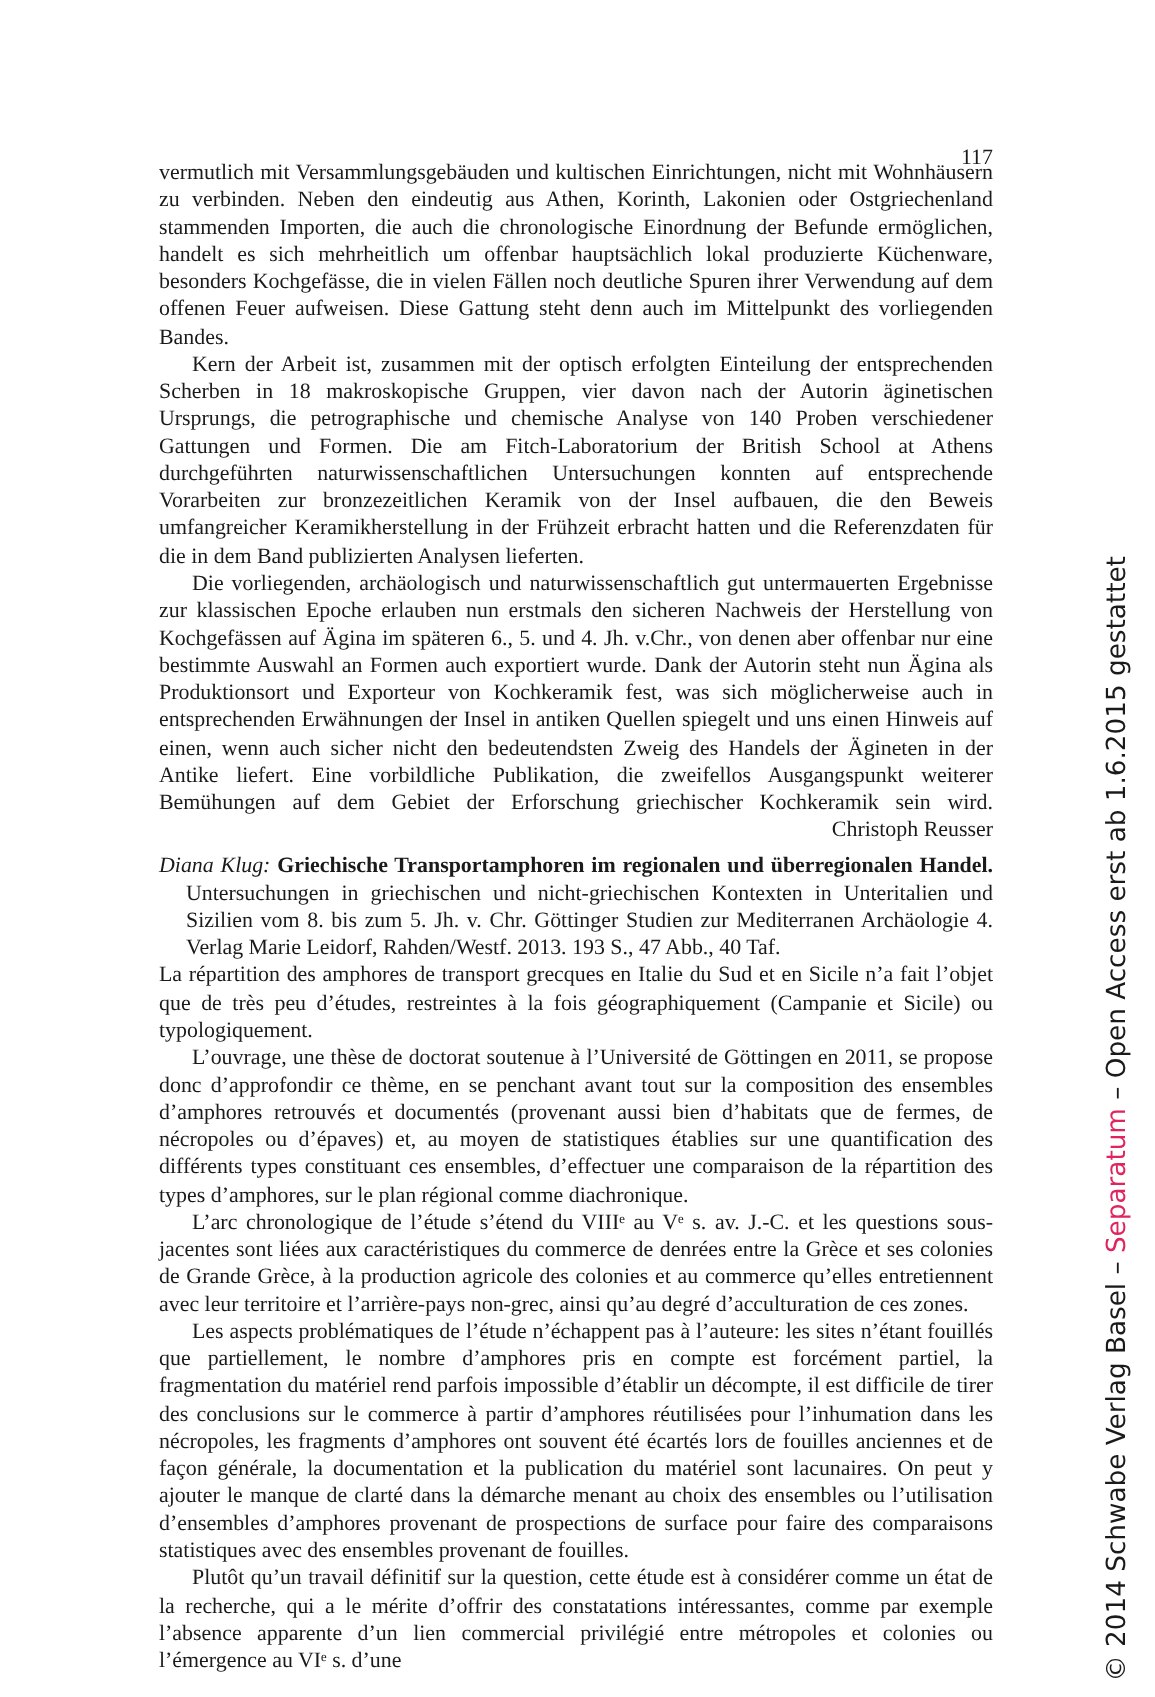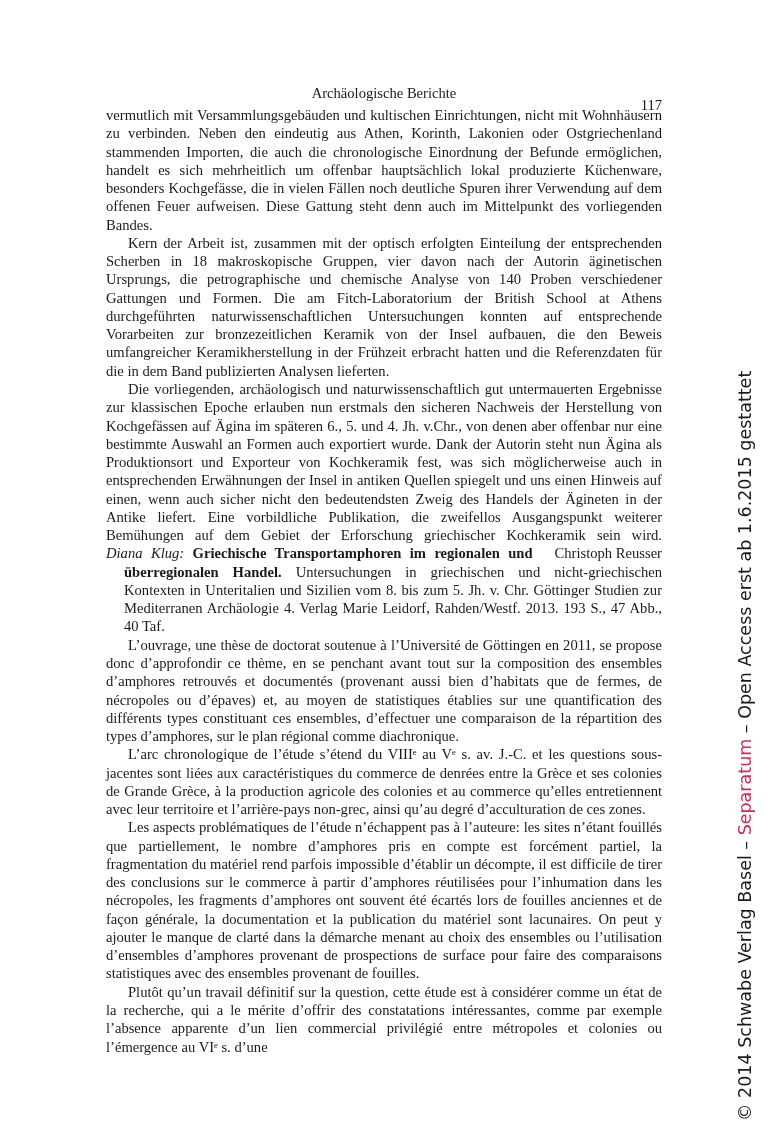--- a/index.html
+++ b/index.html
@@ -9,50 +9,50 @@
     font-family: "Liberation Serif", "DejaVu Serif", serif;
     font-size: 14.6px; line-height: 18.27px; color: #1a1a1a;
   }
   .running-head { position: relative; height: 22px; }
   .running-title { position: absolute; left: 0; right: 0; text-align: center; top: 0; }
   .page-number { position: absolute; right: 0; top: 12px; }
   p { margin: 0; text-align: justify; }
   p.indent { text-indent: 22px; font-family: Liberation Serif, serif; }
   .signature-line { text-align: justify; text-align-last: justify; }
   .signature-line .sig { float: right; }
-  .bib { margin-top: 0; padding-left: 18px; text-indent: -18px; text-align: justify; }
+  .bib { margin-top: 24px; padding-left: 18px; text-indent: -18px; text-align: justify; }
   .bib .author { font-style: italic; }
   .bib .title { font-weight: bold; }
   .side-wrap { position: absolute; left: 733px; top: 175px; width: 30px; height: 946px; }
   .side-wrap .inner {
     position: absolute; left: 24px; bottom: 0;
     transform-origin: left bottom; transform: rotate(-90deg);
     white-space: nowrap;
     font-family: "DejaVu Sans", "Liberation Sans", sans-serif;
     font-size: 17.5px; line-height: 24px; color: #1a1a1a;
   }
   .side-wrap .accent { color: #e0245e; }
 </style>
 </head>
 <body>
 
 <div class="page">
   <div class="running-head">
-    <span class="running-title">Archäologische Berichte</span>
     <span class="page-number">117</span>
   </div>
 
   <section>
     <p>vermutlich mit Versammlungsgebäuden und kultischen Einrichtungen, nicht mit Wohnhäusern zu verbinden. Neben den eindeutig aus Athen, Korinth, Lakonien oder Ostgriechenland stammenden Importen, die auch die chronologische Einordnung der Befunde ermöglichen, handelt es sich mehrheitlich um offenbar hauptsächlich lokal produzierte Küchenware, besonders Kochgefässe, die in vielen Fällen noch deutliche Spuren ihrer Verwendung auf dem offenen Feuer aufweisen. Diese Gattung steht denn auch im Mittelpunkt des vorliegenden Bandes.</p>
     <p class="indent">Kern der Arbeit ist, zusammen mit der optisch erfolgten Einteilung der entsprechenden Scherben in 18 makroskopische Gruppen, vier davon nach der Autorin äginetischen Ursprungs, die petrographische und chemische Analyse von 140 Proben verschiedener Gattungen und Formen. Die am Fitch-Laboratorium der British School at Athens durchgeführten naturwissenschaftlichen Untersuchungen konnten auf entsprechende Vorarbeiten zur bronzezeitlichen Keramik von der Insel aufbauen, die den Beweis umfangreicher Keramikherstellung in der Frühzeit erbracht hatten und die Referenzdaten für die in dem Band publizierten Analysen lieferten.</p>
     <p class="indent signature-line"><span>Die vorliegenden, archäologisch und naturwissenschaftlich gut untermauerten Ergebnisse zur klassischen Epoche erlauben nun erstmals den sicheren Nachweis der Herstellung von Kochgefässen auf Ägina im späteren 6., 5. und 4. Jh. v.Chr., von denen aber offenbar nur eine bestimmte Auswahl an Formen auch exportiert wurde. Dank der Autorin steht nun Ägina als Produktionsort und Exporteur von Kochkeramik fest, was sich möglicherweise auch in entsprechenden Erwähnungen der Insel in antiken Quellen spiegelt und uns einen Hinweis auf einen, wenn auch sicher nicht den bedeutendsten Zweig des Handels der Ägineten in der Antike liefert. Eine vorbildliche Publikation, die zweifellos Ausgangspunkt weiterer Bemühungen auf dem Gebiet der Erforschung griechischer Kochkeramik sein wird.</span><span class="sig">Christoph Reusser</span></p>
   </section>
 
   <section>
     <p class="bib"><span class="author">Diana Klug:</span> <span class="title">Griechische Transportamphoren im regionalen und überregionalen Handel.</span> <span>Untersuchungen in griechischen und nicht-griechischen Kontexten in Unteritalien und Sizilien vom 8. bis zum 5. Jh. v. Chr. Göttinger Studien zur Mediterranen Archäologie 4. Verlag Marie Leidorf, Rahden/Westf. 2013. 193 S., 47 Abb., 40 Taf.</span></p>
+    <p>La répartition des amphores de transport grecques en Italie du Sud et en Sicile n’a fait l’objet que de très peu d’études, restreintes à la fois géographiquement (Campanie et Sicile) ou typologiquement.</p>
     <p class="indent">L’ouvrage, une thèse de doctorat soutenue à l’Université de Göttingen en 2011, se propose donc d’approfondir ce thème, en se penchant avant tout sur la composition des ensembles d’amphores retrouvés et documentés (provenant aussi bien d’habitats que de fermes, de nécropoles ou d’épaves) et, au moyen de statistiques établies sur une quantification des différents types constituant ces ensembles, d’effectuer une comparaison de la répartition des types d’amphores, sur le plan régional comme diachronique.</p>
     <p class="indent">L’arc chronologique de l’étude s’étend du VIIIᵉ au Vᵉ s. av. J.-C. et les questions sous-jacentes sont liées aux caractéristiques du commerce de denrées entre la Grèce et ses colonies de Grande Grèce, à la production agricole des colonies et au commerce qu’elles entretiennent avec leur territoire et l’arrière-pays non-grec, ainsi qu’au degré d’acculturation de ces zones.</p>
     <p class="indent">Les aspects problématiques de l’étude n’échappent pas à l’auteure: les sites n’étant fouillés que partiellement, le nombre d’amphores pris en compte est forcément partiel, la fragmentation du matériel rend parfois impossible d’établir un décompte, il est difficile de tirer des conclusions sur le commerce à partir d’amphores réutilisées pour l’inhumation dans les nécropoles, les fragments d’amphores ont souvent été écartés lors de fouilles anciennes et de façon générale, la documentation et la publication du matériel sont lacunaires. On peut y ajouter le manque de clarté dans la démarche menant au choix des ensembles ou l’utilisation d’ensembles d’amphores provenant de prospections de surface pour faire des comparaisons statistiques avec des ensembles provenant de fouilles.</p>
     <p class="indent">Plutôt qu’un travail définitif sur la question, cette étude est à considérer comme un état de la recherche, qui a le mérite d’offrir des constatations intéressantes, comme par exemple l’absence apparente d’un lien commercial privilégié entre métropoles et colonies ou l’émergence au VIᵉ s. d’une</p>
   </section>
 </div>
 
 <div class="side-wrap">
   <div class="inner"><span>© 2014 Schwabe Verlag Basel – </span><span class="accent">Separatum</span><span> – Open Access erst ab 1.6.2015 gestattet</span></div>
 </div>

